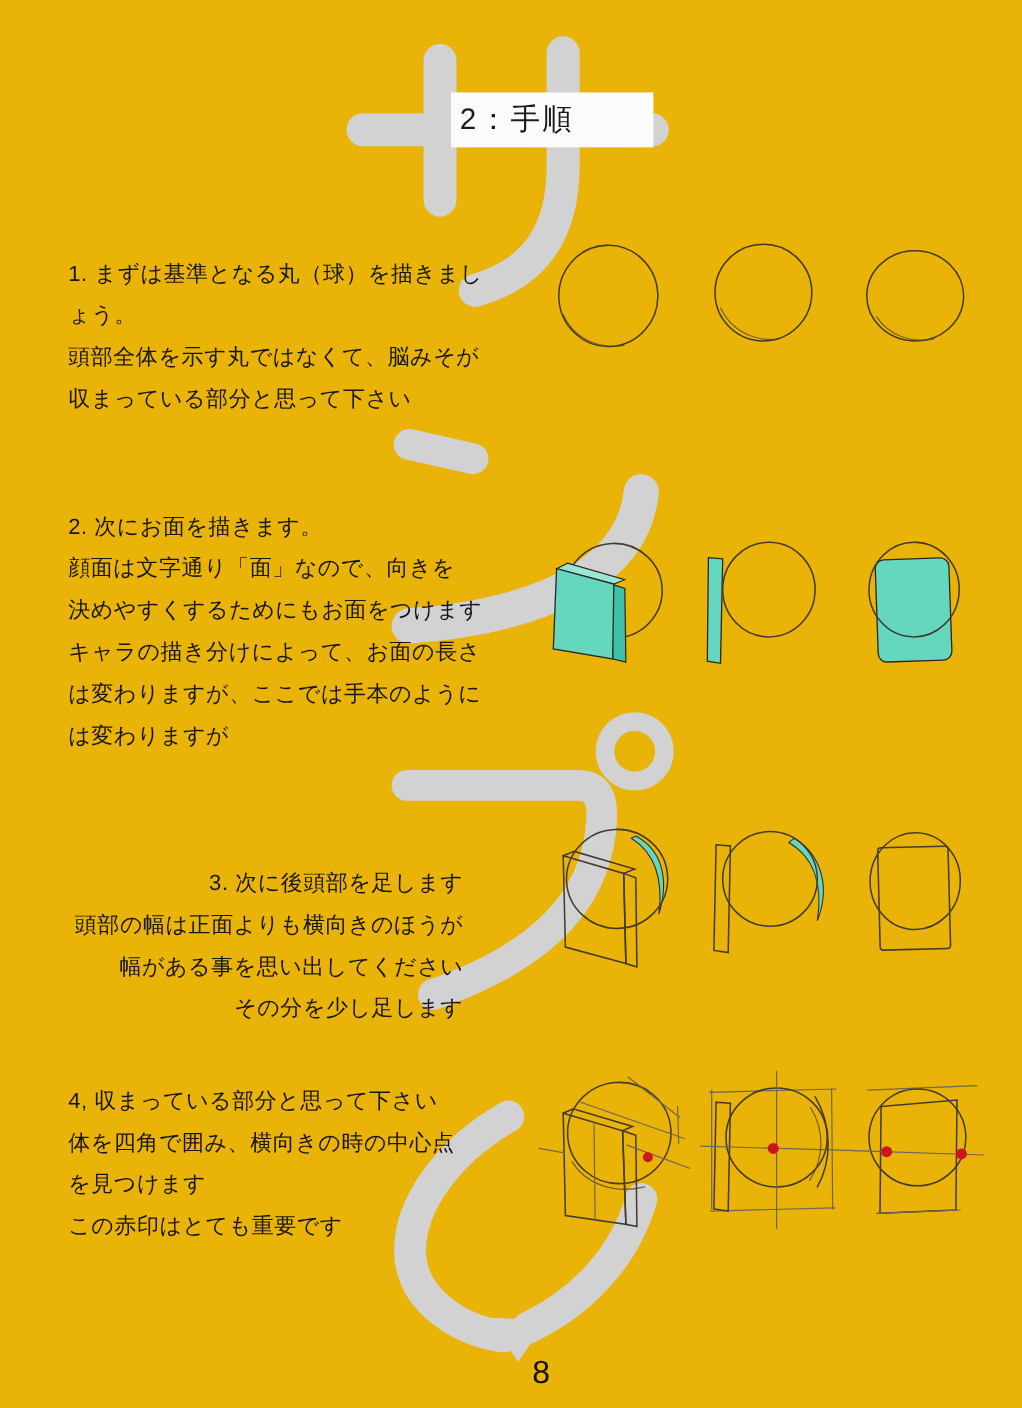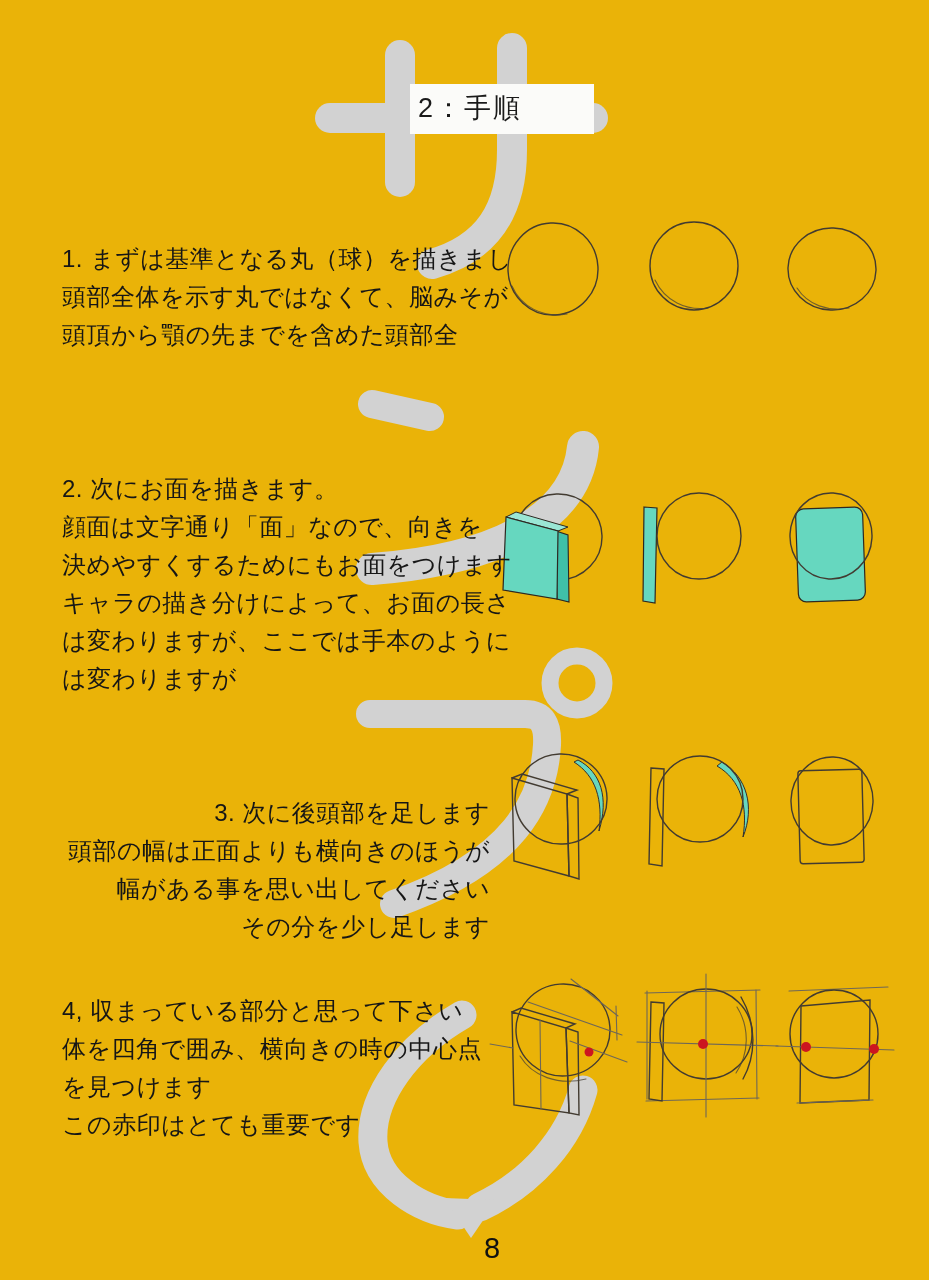--- a/index.html
+++ b/index.html
@@ -10,22 +10,22 @@
   }
   .watermark{position:absolute;left:0;top:0;width:929px;height:1280px;z-index:1;}
   .illus{position:absolute;z-index:2;}
   .title{
     position:absolute;top:84px;left:410px;z-index:3;
     background:#fbfbf9;padding:6px 72px 8px 8px;
     font-size:27px;color:#1a1a1a;letter-spacing:2px;white-space:nowrap;
   }
   .step{
     position:absolute;left:62px;z-index:3;
-    font-size:24px;line-height:38px;color:#161616;
-    letter-spacing:0.5px;white-space:nowrap;margin-top:10px;
+    font-size:20px;line-height:38px;color:#161616;
+    letter-spacing:0.5px;white-space:nowrap;
   }
   #step1{top:230px;}
   #step2{top:460px;}
   #step3{top:784px;left:68px;text-align:right;}
   #step4{top:982px;}
   .pagenum{
     position:absolute;top:1232px;left:0;width:100%;z-index:3;
     text-align:center;padding-left:55px;box-sizing:border-box;
     font-size:29px;color:#111;
   }
@@ -62,22 +62,23 @@
       <path class="wm" stroke-width="29" d="M462 1015 C408 1046 370 1096 373 1142 C376 1184 420 1210 458 1215"></path>
       <path class="wm" stroke-width="29" d="M583 1090 C569 1140 531 1183 480 1207"></path>
       <path d="M444 1198 L497 1200 L471 1238 Z" fill="#d2d2d2"></path>
     </g>
   </svg>
 
   <div class="title">2：手順</div>
 
   <div class="step" id="step1">
     <div>1. まずは基準となる丸（球）を描きまし</div>
+    <div>ょう。</div>
     <div>頭部全体を示す丸ではなくて、脳みそが</div>
-    <div>頭頂から顎の先までを含めた頭部全</div>
+    <div>収まっている部分と思って下さい</div>
   </div>
 
   <div class="step" id="step2">
     <div>2. 次にお面を描きます。</div>
     <div>顔面は文字通り「面」なので、向きを</div>
     <div>決めやすくするためにもお面をつけます</div>
     <div>キャラの描き分けによって、お面の長さ</div>
     <div>は変わりますが、ここでは手本のように</div>
     <div>は変わりますが</div>
   </div>

